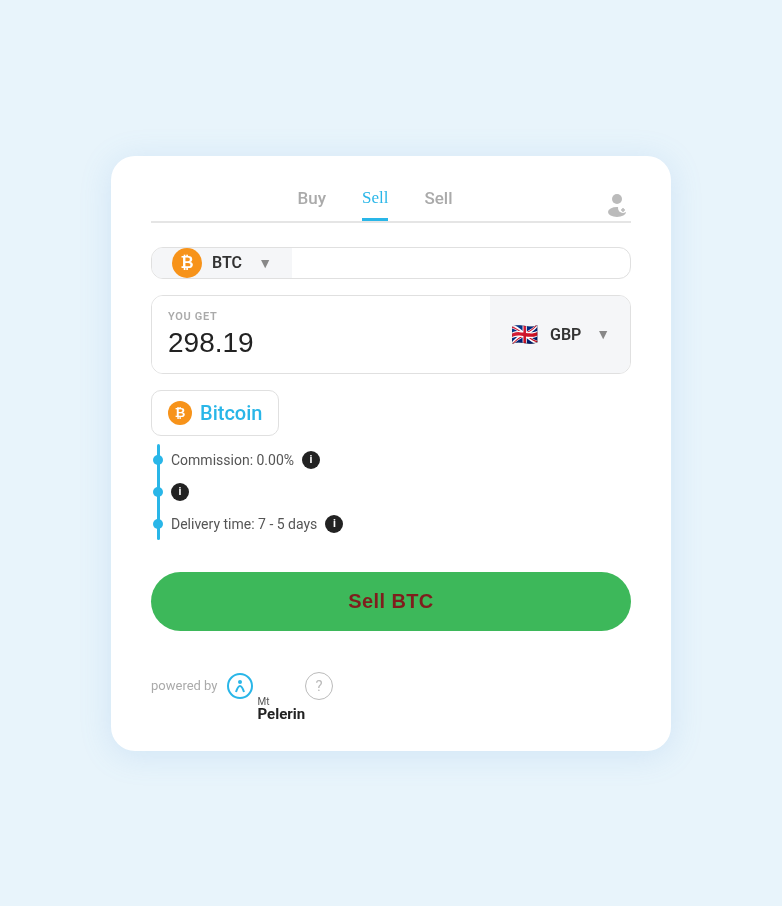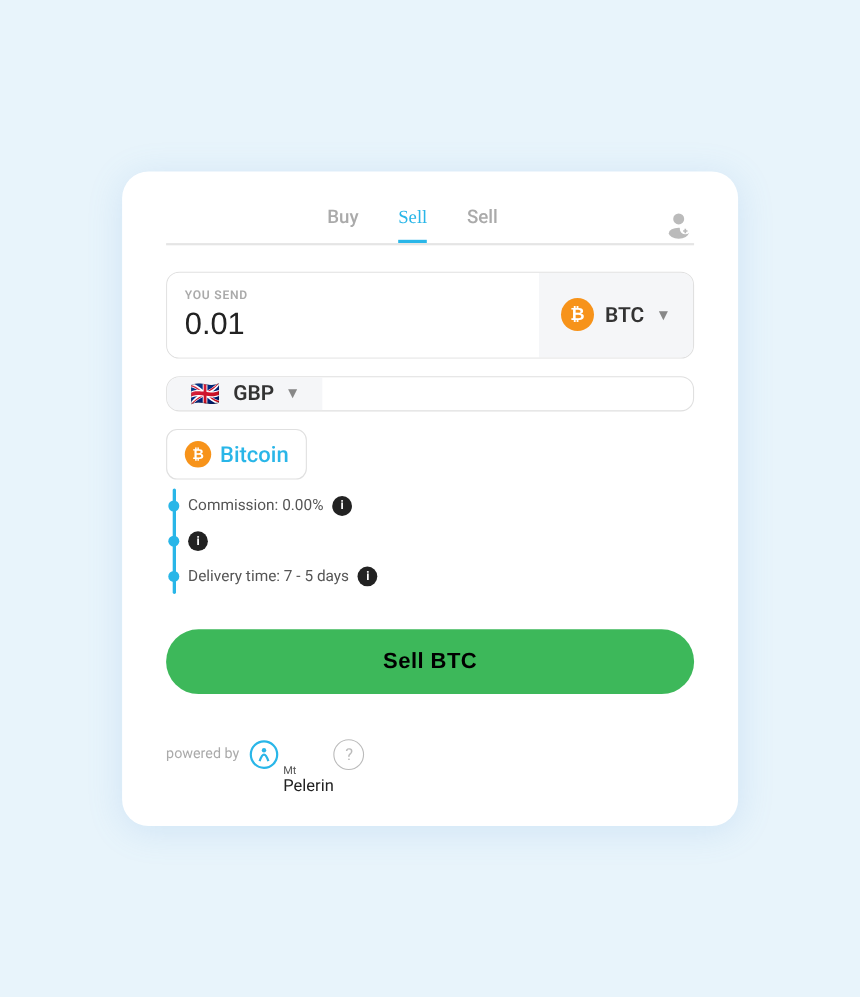--- a/index.html
+++ b/index.html
@@ -109,21 +109,21 @@
       justify-content: center;
       font-size: 16px;
       color: #fff;
       font-weight: 700;
     }
     .currency-icon.gbp {
       background: transparent;
       font-size: 22px;
     }
     .currency-label {
-      font-size: 19px;
+      font-size: 16px;
       font-weight: 600;
       color: #333;
     }
     .chevron {
       margin-left: auto;
       font-size: 14px;
       color: #888;
     }
     
     .dropdown-suggestion {
@@ -202,21 +202,21 @@
       align-items: center;
       justify-content: center;
       font-weight: 700;
       cursor: pointer;
     }
     
     .sell-btn {
       display: block;
       width: 100%;
       background: #3db85a;
-      color: #000000;
+      color: #7f1d1d;
       font-size: 20px;
       font-weight: 700;
       border: none;
       border-radius: 50px;
       padding: 18px 0;
       cursor: pointer;
       margin-bottom: 18px;
       letter-spacing: 0.02em;
     }
     
@@ -232,21 +232,21 @@
       color: #aaa;
       font-size: 13px;
     }
     .mt-pelerin-logo {
       display: flex;
       align-items: center;
       gap: 4px;
     }
     .pelerin-name {
       font-size: 15px;
-      font-weight: 400;
+      font-weight: 700;
       color: #222;
     }
     .pelerin-mt {
       font-size: 10px;
       color: #555;
       line-height: 1;
       margin-bottom: -2px;
       margin-top: 48px;
     }
     .help-icon {
@@ -279,32 +279,32 @@
         <ellipse cx="14" cy="22" rx="9" ry="5" fill="#bbb"></ellipse>
         <circle cx="20" cy="18" r="5" fill="#fff" stroke="none"></circle>
         <line x1="18" y1="20" x2="22" y2="20" stroke="#bbb" stroke-width="1.5"></line>
         <line x1="20" y1="18" x2="20" y2="22" stroke="#bbb" stroke-width="1.5"></line>
       </svg>
     </div>
   </div>
   <div class="tab-underline-bar"></div>
 
   <div class="input-group">
-    <div class="input-left">
-      <div class="input-label">YOU SEND</div>
-      <input class="input-value" value="0.01" type="text" style="">
-    </div>
     <div class="input-right">
       <div class="currency-icon">₿</div>
       <span class="currency-label">BTC</span>
       <span class="chevron">▼</span>
     </div>
   </div>
 
   <div class="input-group">
+    <div class="input-left">
+      <div class="input-label">YOU GET</div>
+      <input class="input-value" value="298.19" type="text" style="">
+    </div>
     <div class="input-right">
       <div class="currency-icon gbp">🇬🇧</div>
       <span class="currency-label">GBP</span>
       <span class="chevron">▼</span>
     </div>
   </div>
 
   <div class="dropdown-suggestion">
     <div class="dropdown-item">
       <div class="btc-icon">₿</div>

